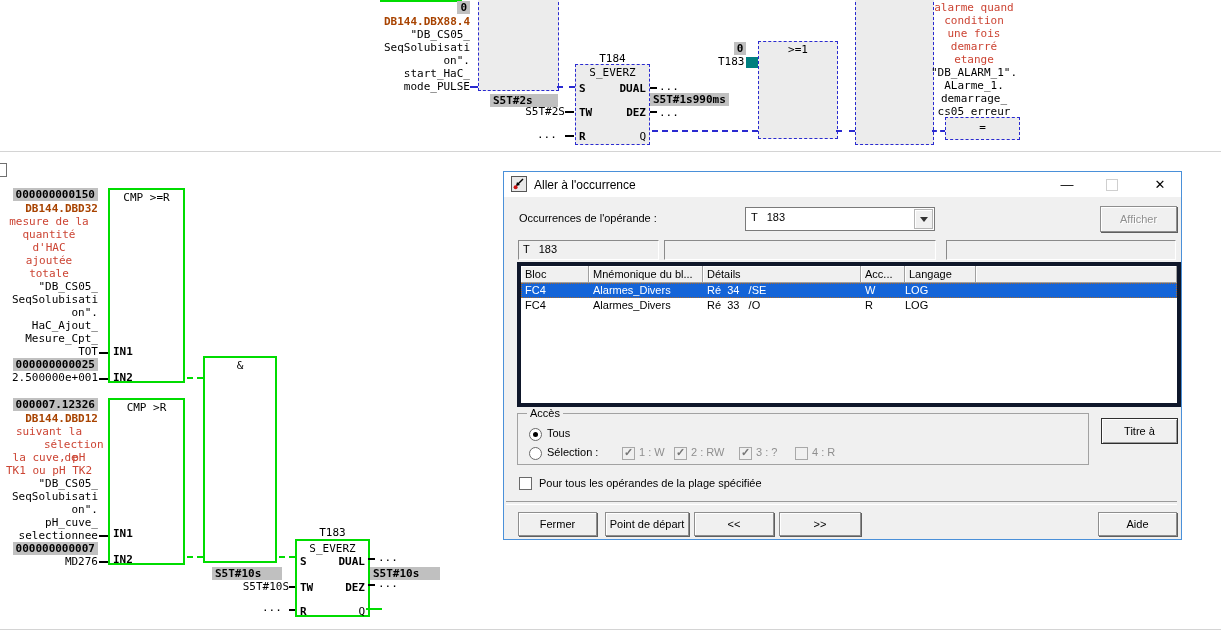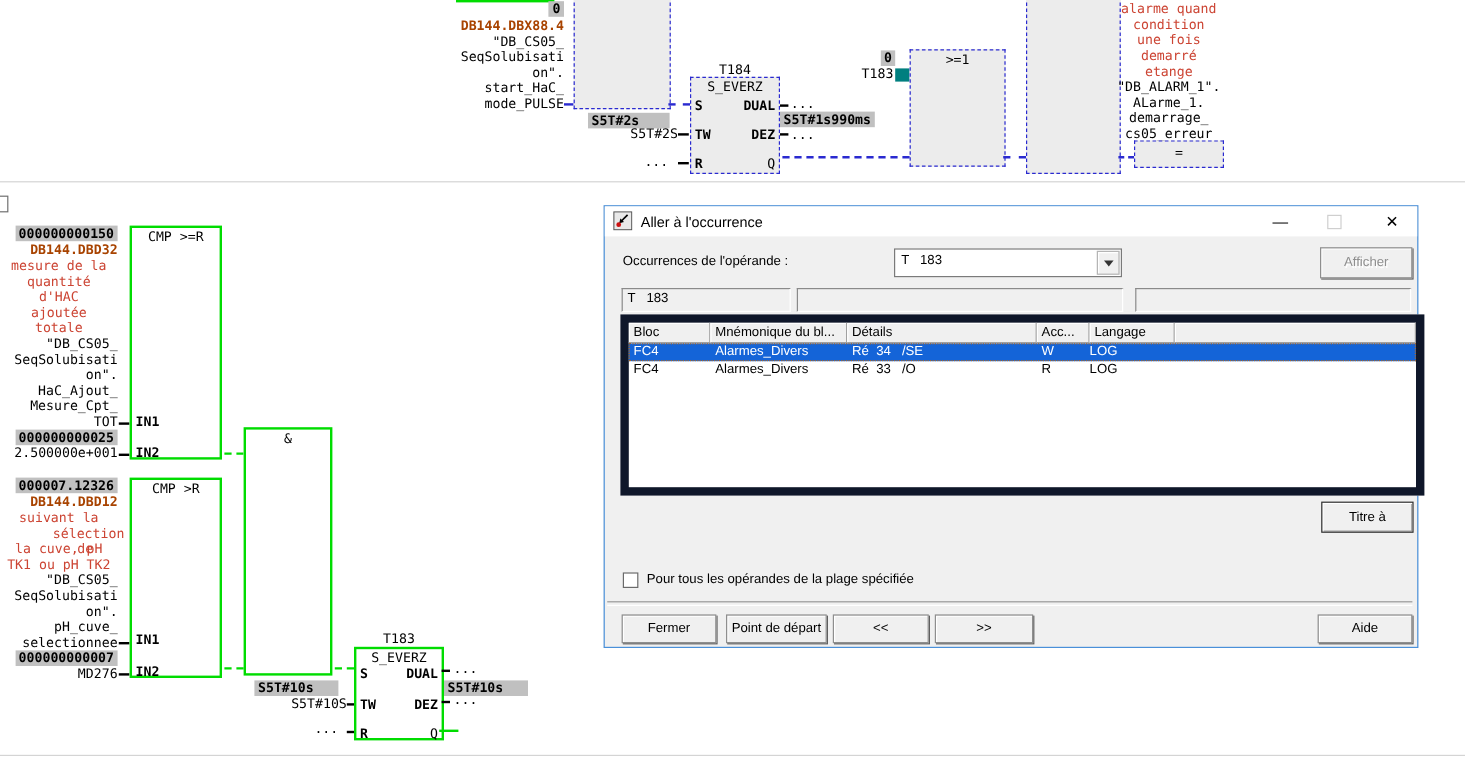--- a/index.html
+++ b/index.html
@@ -39,21 +39,21 @@
   .tri{width:0;height:0;border-left:4px solid transparent;border-right:4px solid transparent;border-top:5px solid #333;}
   .btn{position:absolute;background:#f0f0f0;border:1px solid #8e8e8e;
        box-shadow:inset 1px 1px 0 #fff,1px 1px 0 #5f5f5f;
        display:flex;align-items:center;justify-content:center;font-size:11px;}
   .btn.default{border:1px solid #2f2f2f;box-shadow:inset 1px 1px 0 #fff,inset -1px -1px 0 #9a9a9a;}
   .btn.disabled{color:#8f8f8f;text-shadow:1px 1px 0 #fff;}
   .sfield{position:absolute;height:18px;background:#f0f0f0;border:1px solid;
           border-color:#8a8a8a #fff #fff #8a8a8a;}
   .sfield span{position:absolute;left:4px;top:2px;}
   .listbox{position:absolute;left:13px;top:90px;width:656px;height:137px;background:#fff;
-           border:7px solid #0f172a;}
+           border:4px solid #0f172a;}
   .thead{display:flex;height:17px;}
   .th{background:#f0f0f0;border-right:1px solid #a0a0a0;border-bottom:1px solid #a0a0a0;
       box-shadow:inset 1px 1px 0 #fff;padding-left:4px;line-height:16px;overflow:hidden;box-sizing:border-box;}
   .trow{display:flex;height:15px;line-height:15px;}
   .trow.sel{background:#1464d8;color:#fff;outline:1px dotted #a8682a;outline-offset:-1px;}
   .td{padding-left:4px;overflow:hidden;box-sizing:border-box;}
   .group{position:absolute;left:13px;top:241px;width:570px;height:50px;border:1px solid #a2a2a2;}
   .group-label{position:absolute;left:9px;top:-7px;background:#f0f0f0;padding:0 3px;}
   .radio{position:absolute;width:11px;height:11px;border-radius:50%;background:#fff;border:1px solid #6a6a6a;}
   .radio.on::after{content:"";position:absolute;left:3px;top:3px;width:5px;height:5px;border-radius:50%;background:#000;}
@@ -273,20 +273,35 @@
       </div>
       <div class="trow">
         <div class="td" style="width:68px;">FC4</div>
         <div class="td" style="width:114px;">Alarmes_Divers</div>
         <div class="td pre" style="width:158px;">Ré  33   /O</div>
         <div class="td" style="width:40px;">R</div>
         <div class="td" style="width:71px;">LOG</div>
       </div>
     </div>
 
+    <div class="group">
+      <span class="group-label">Accès</span>
+      <span class="radio on" style="left:11px;top:14px;"></span>
+      <span class="lbl" style="left:29px;top:13px;">Tous</span>
+      <span class="radio" style="left:11px;top:33px;"></span>
+      <span class="lbl" style="left:29px;top:32px;">Sélection :</span>
+      <span class="cb dis checked" style="left:104px;top:33px;"></span>
+      <span class="lbl gray" style="left:121px;top:32px;">1 : W</span>
+      <span class="cb dis checked" style="left:156px;top:33px;"></span>
+      <span class="lbl gray" style="left:173px;top:32px;">2 : RW</span>
+      <span class="cb dis checked" style="left:221px;top:33px;"></span>
+      <span class="lbl gray" style="left:238px;top:32px;">3 : ?</span>
+      <span class="cb dis" style="left:277px;top:33px;"></span>
+      <span class="lbl gray" style="left:294px;top:32px;">4 : R</span>
+    </div>
     <div class="btn default" style="left:597px;top:246px;width:75px;height:24px;">Titre à</div>
 
     <span class="cb" style="left:15px;top:305px;"></span>
     <span class="lbl" style="left:35px;top:305px;">Pour tous les opérandes de la plage spécifiée</span>
 
     <div class="etch"></div>
 
     <div class="btn" style="left:14px;top:340px;width:77px;height:22px;">Fermer</div>
     <div class="btn" style="left:101px;top:340px;width:82px;height:22px;">Point de départ</div>
     <div class="btn" style="left:190px;top:340px;width:78px;height:22px;">&lt;&lt;</div>

